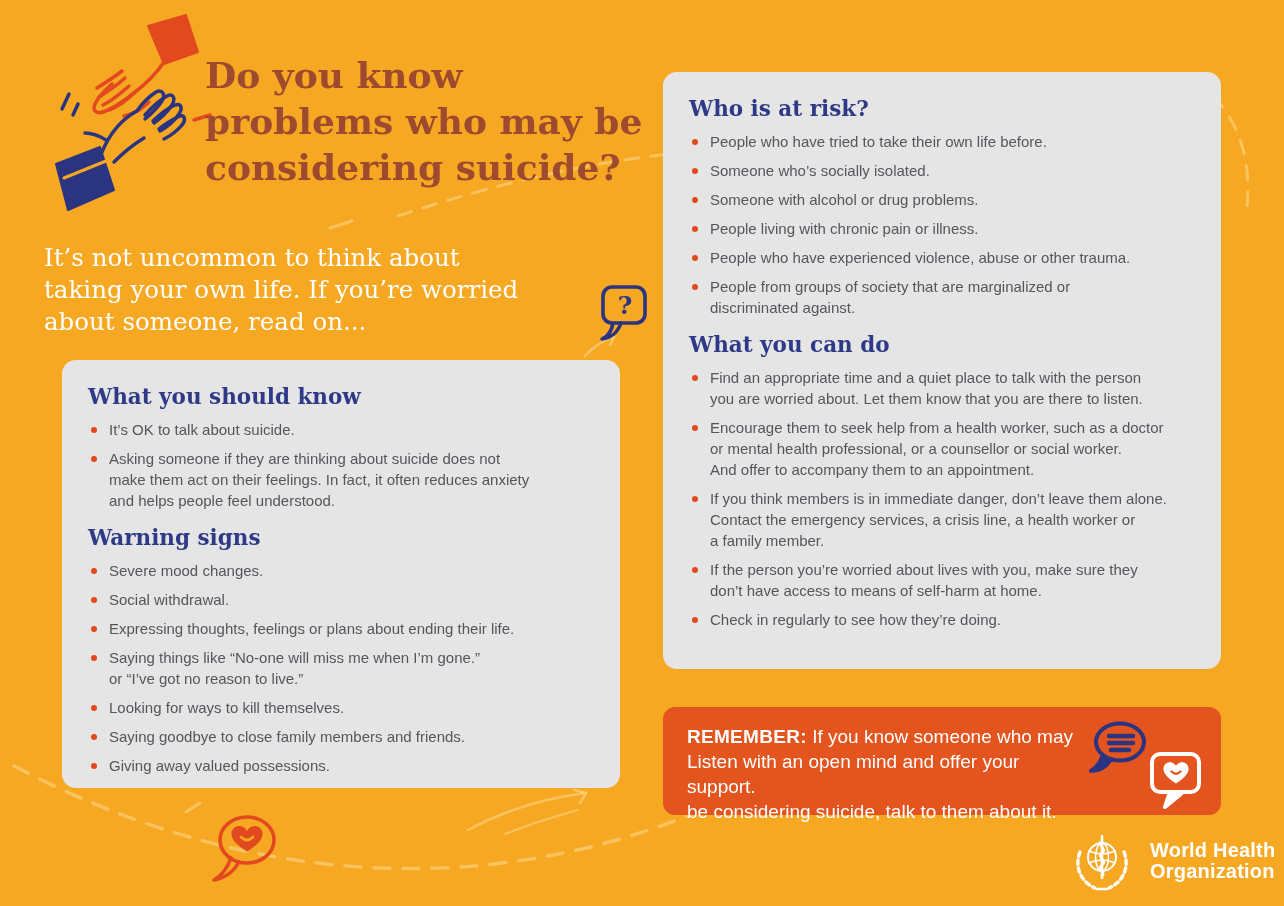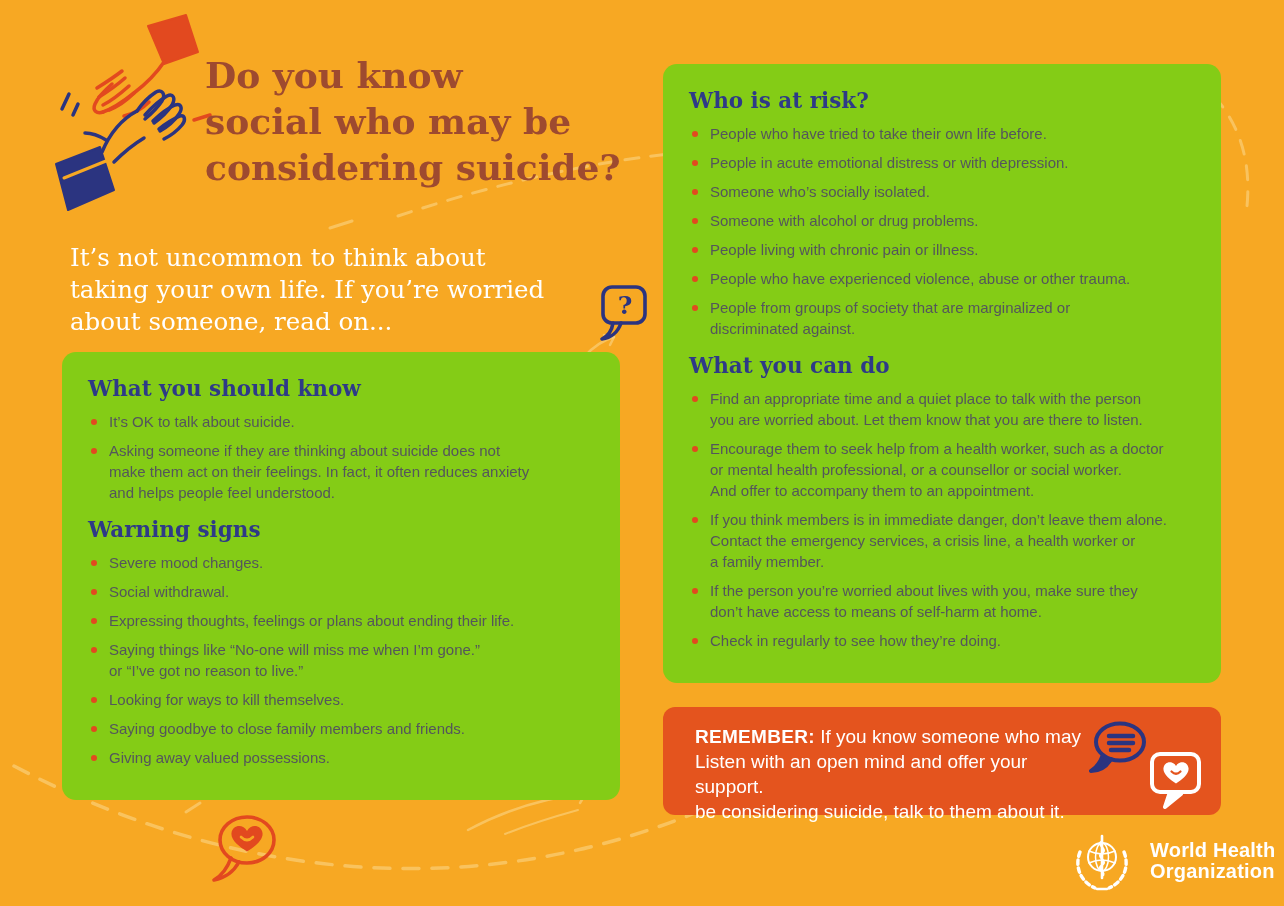--- a/index.html
+++ b/index.html
@@ -8,42 +8,42 @@
     position:relative; width:1284px; height:906px;
     background:#F7A823; overflow:hidden;
   }
   .decor { position:absolute; left:0; top:0; z-index:0; pointer-events:none; }
   .layer { position:absolute; z-index:1; }
 
   
   .title { left:205px; top:52px; width:470px;
     font-family:"DejaVu Serif", serif; font-weight:600;
     font-size:36px; line-height:46px; color:#9E4A2F; }
-  .intro { left:70px; top:242px; width:520px;
+  .intro { left:44px; top:242px; width:520px;
     font-family:"DejaVu Serif", serif; font-weight:500;
     font-size:24.5px; line-height:32px; color:#FFFFFF; }
 
   
-  .card { background:#84cc16; border-radius:14px; box-sizing:border-box;
-    padding:22px 18px 24px 26px; }
+  .card { background:#e5e5e5; border-radius:14px; box-sizing:border-box;
+    padding:22px 18px 4px 26px;margin-top:8px; }
   .card-left  { left:62px;  top:352px; width:558px; min-height:424px; }
   .card-right { left:663px; top:64px;  width:558px; min-height:597px; }
   .card h2 { font-family:"DejaVu Serif", serif; font-weight:600;
     font-size:21.5px; color:#2E3A87; margin:14px 0 10px 0; }
   .card h2:first-child { margin-top:2px; }
   .card ul { list-style:none; margin:0; padding:0; }
   .card li { position:relative; padding-left:21px; margin-bottom:8px;
     font-size:15px; line-height:21px; color:#54565C; white-space:pre-line; }
   .card li::before { content:""; position:absolute; left:3px; top:7.5px;
     width:6px; height:6px; border-radius:50%; background:#E2491F; }
 
   
   .remember { left:663px; top:707px; width:558px; height:108px;
     background:#E4541E; border-radius:12px; box-sizing:border-box;
-    padding:17px 140px 14px 32px; color:#FFFFFF; }
+    padding:17px 140px 14px 24px; color:#FFFFFF; }
   .remember .rline { font-size:19px; line-height:25px; }
   .remember .rlabel { font-weight:bold; letter-spacing:0.3px; }
   .rem-icon-1 { position:absolute; right:72px; top:12px; }
   .rem-icon-2 { position:absolute; right:16px; top:42px; }
 
   
   .who { left:1072px; top:830px; display:flex; align-items:center; }
   .who-text { margin-left:18px; color:#FFFFFF; font-weight:bold;
     font-size:20px; line-height:21.5px; letter-spacing:0.2px; }
 
@@ -95,21 +95,21 @@
         <path d="M62,152 C72,142 82,134 92,128"></path>
       </g>
       <path d="M4,154 L48,137 L62,180 L16,200 Z" fill="#2B3480" stroke="#2B3480" stroke-width="2"></path>
       <path d="M12,168 L54,151" stroke="#F7A823" stroke-width="3"></path>
       <path d="M142,110 L158,105" stroke="#E2491F" stroke-width="3.5"></path>
     </g>
   </svg>
 
   <div class="layer title">
     <div>Do you know</div>
-    <div>social who may be</div>
+    <div>problems who may be</div>
     <div>considering suicide?</div>
   </div>
 
   <div class="layer intro">
     <div>It’s not uncommon to think about</div>
     <div>taking your own life. If you’re worried</div>
     <div>about someone, read on...</div>
   </div>
 
   <svg class="layer qbubble" width="56" height="60" viewBox="0 0 56 60">
@@ -138,21 +138,20 @@
       <li>Looking for ways to kill themselves.</li>
       <li>Saying goodbye to close family members and friends.</li>
       <li>Giving away valued possessions.</li>
     </ul>
   </div>
 
   <div class="layer card card-right">
     <h2>Who is at risk?</h2>
     <ul>
       <li>People who have tried to take their own life before.</li>
-      <li>People in acute emotional distress or with depression.</li>
       <li>Someone who’s socially isolated.</li>
       <li>Someone with alcohol or drug problems.</li>
       <li>People living with chronic pain or illness.</li>
       <li>People who have experienced violence, abuse or other trauma.</li>
       <li>People from groups of society that are marginalized or
 discriminated against.</li>
     </ul>
     <h2>What you can do</h2>
     <ul>
       <li>Find an appropriate time and a quiet place to talk with the person

